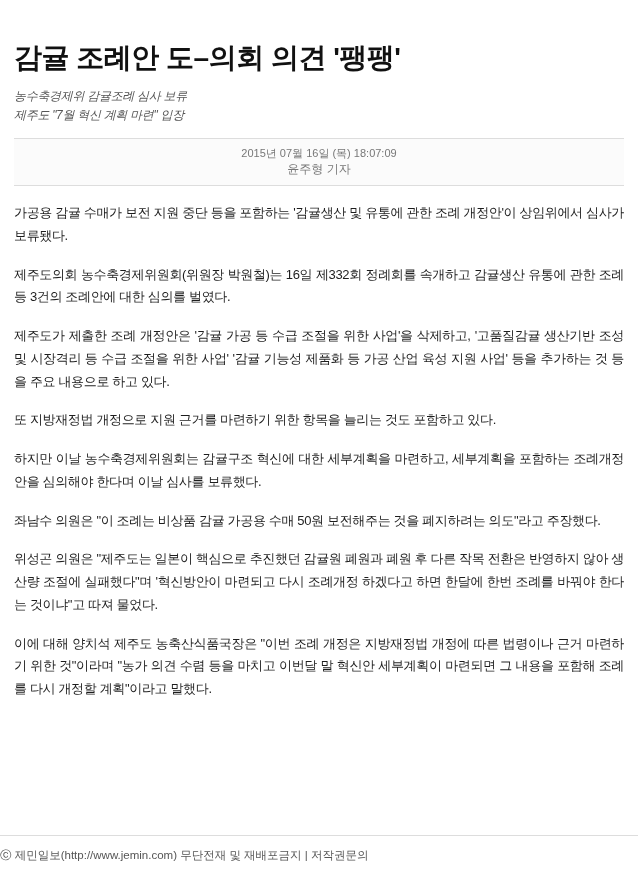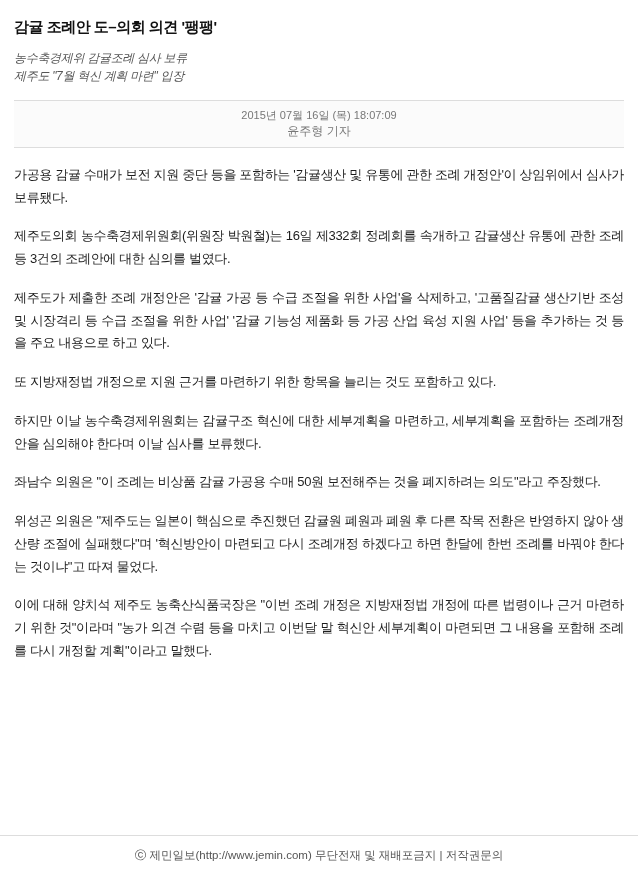--- a/index.html
+++ b/index.html
@@ -16,26 +16,26 @@
     overflow: hidden;
   }
   .page {
     position: relative;
     width: 638px;
     height: 873px;
     box-sizing: border-box;
     padding: 16px 14px 0 14px;
   }
   .headline {
-    font-size: 15px;
+    font-size: 28px;
     font-weight: bold;
     color: #111111;
     letter-spacing: -0.5px;
     line-height: 1.25;
-    margin: 2px 0 12px 0;
+    margin: 24px 0 12px 0;
   }
   .subheads {
     margin: 0 0 14px 0;
   }
   .subhead {
     font-size: 12px;
     color: #555555;
     line-height: 1.55;
     letter-spacing: -0.3px;
     font-style: italic;
@@ -70,21 +70,20 @@
     margin: 0 0 16px 0;
     text-align: justify;
   }
   .footer {
     position: absolute;
     left: 0;
     right: 0;
     bottom: 0;
     border-top: 1px solid #dddddd;
     background: #ffffff;
-    text-align: center;
     padding: 9px 0 10px 0;
   }
   .footer-text {
     font-size: 11.5px;
     color: #555555;
   }
 </style>
 </head>
 <body>
 

